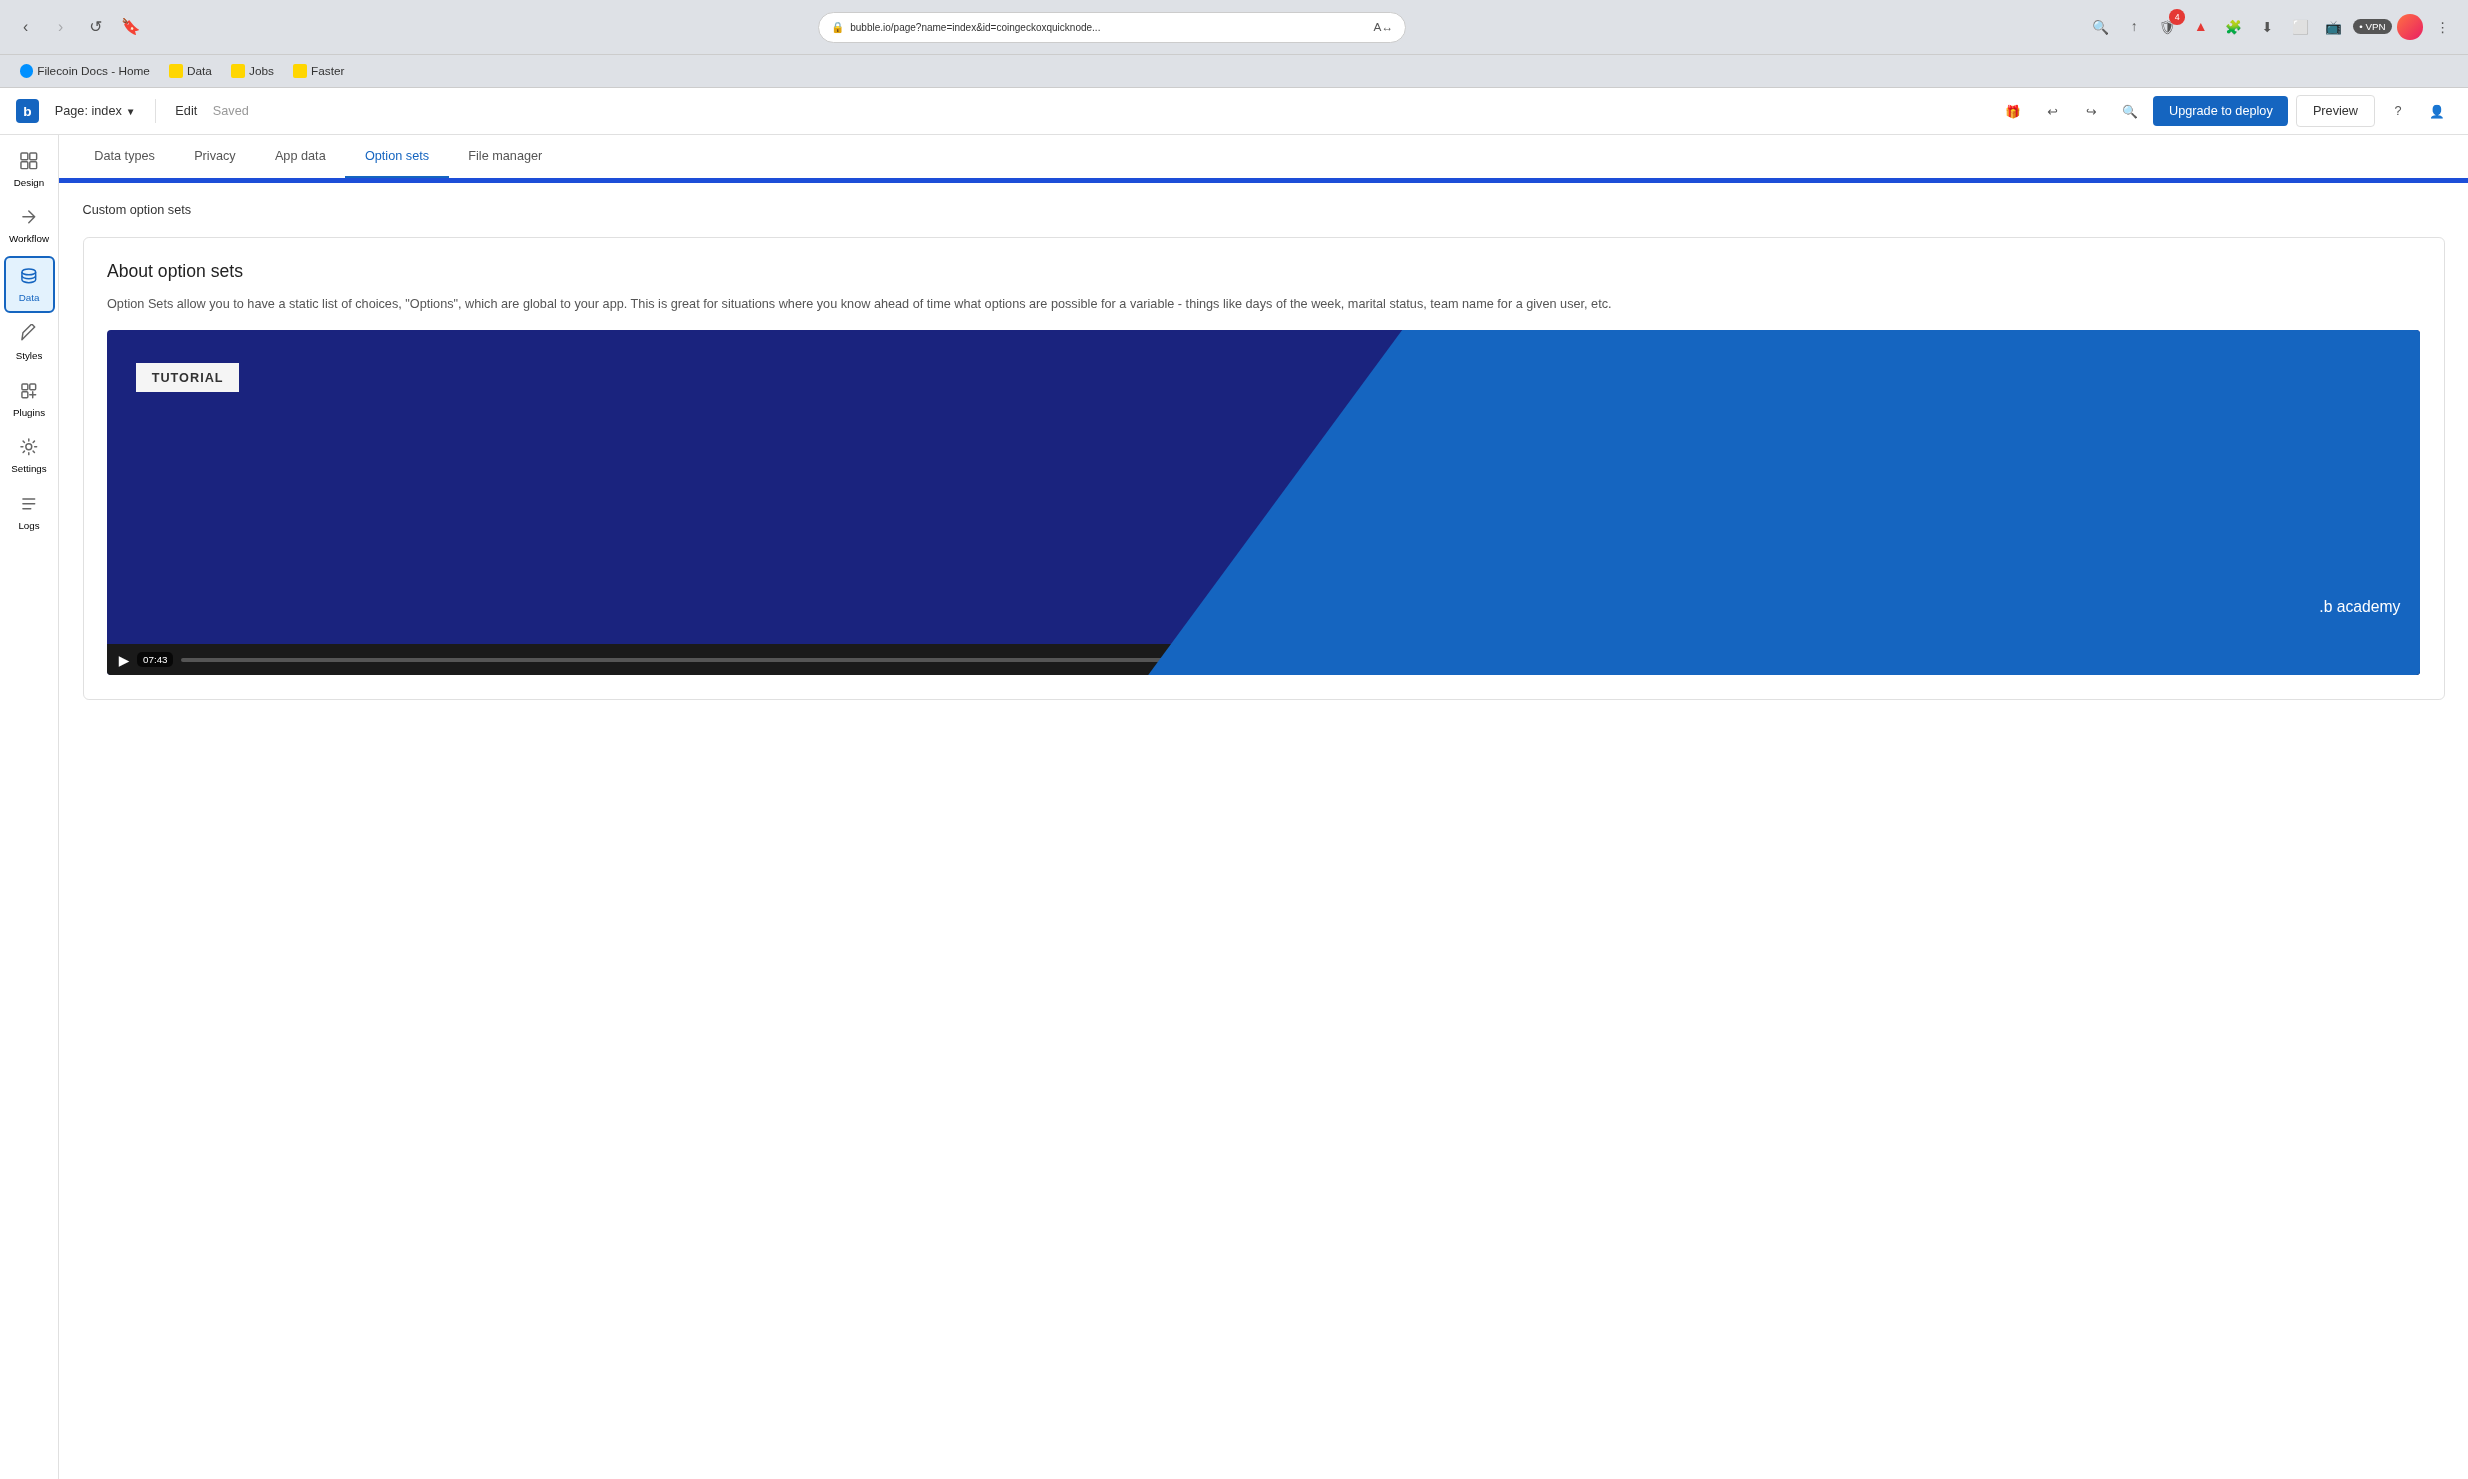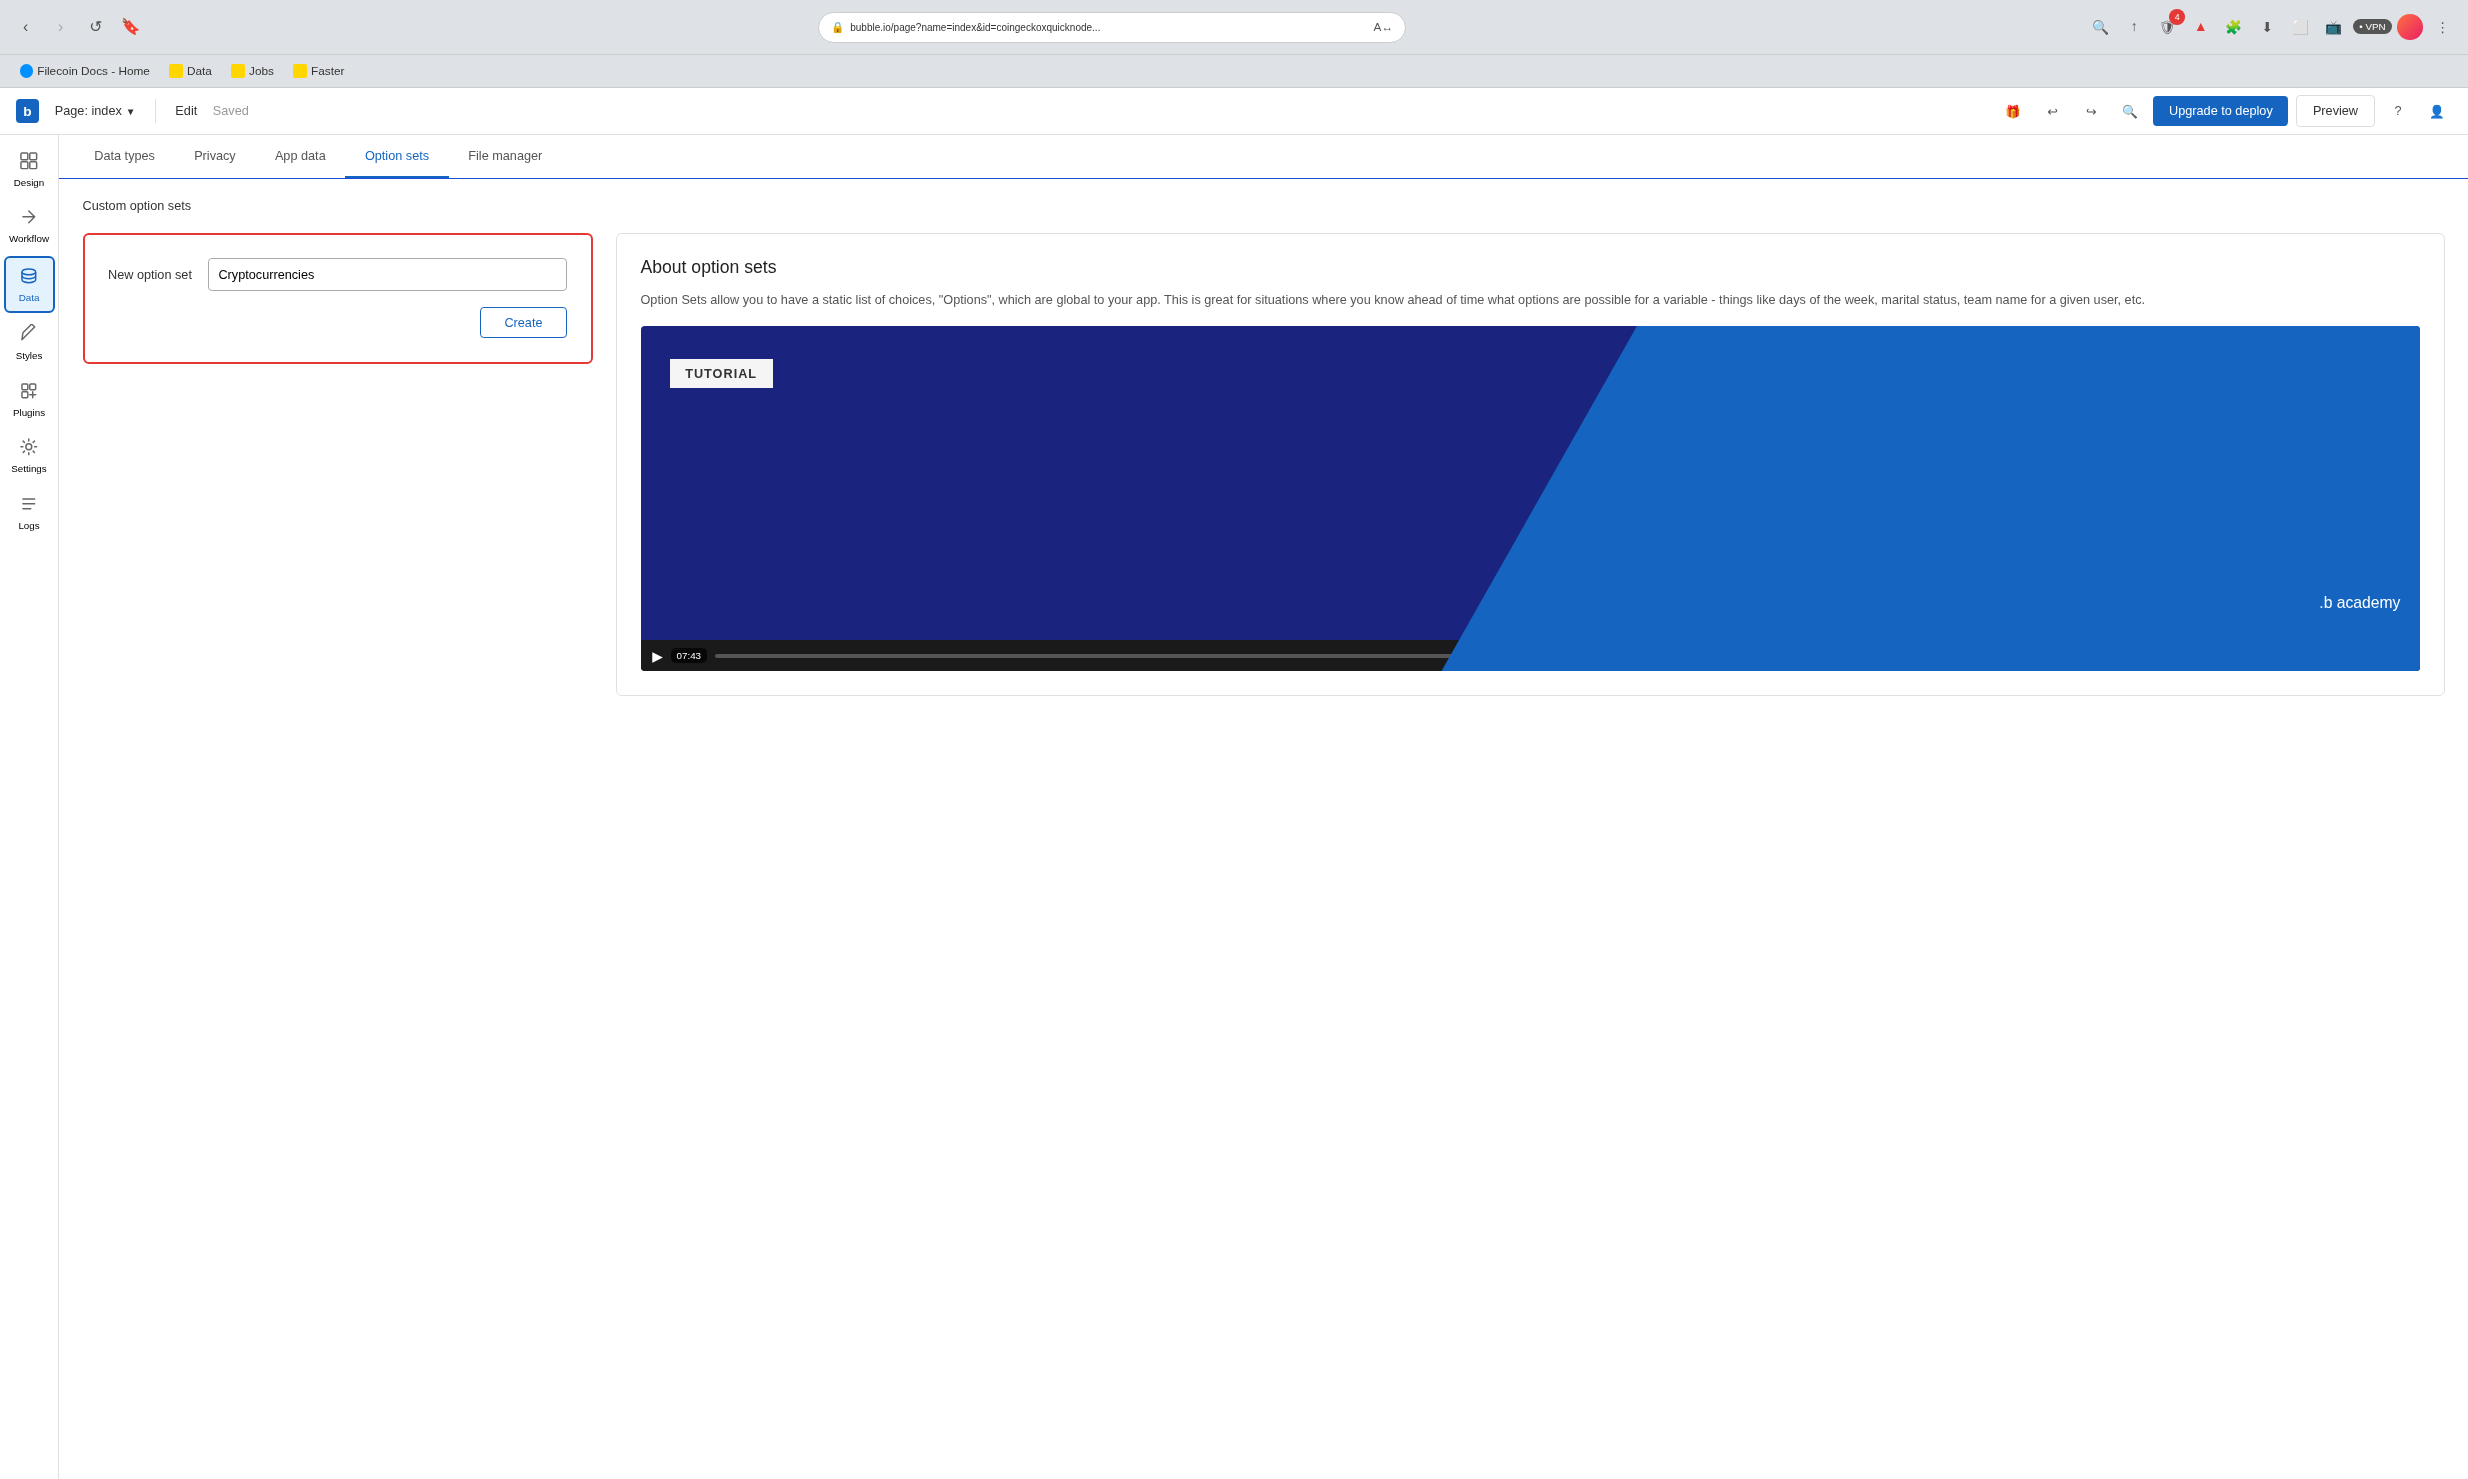--- a/index.html
+++ b/index.html
@@ -103,21 +103,21 @@
     
     .content-area {
       flex: 1;
       background: white;
       overflow: auto;
     }
 
     
     .tabs-bar {
       display: flex;
-      border-bottom: 1px solid #1d4ed8;
+      border-bottom: 5px solid #1d4ed8;
       padding: 0 15.7px;
     }
     .tab {
       padding: 13.7px 19.6px;
       cursor: pointer;
       font-size: 12.7px;
       color: #555;
       border-bottom: 2px solid transparent;
       white-space: nowrap;
     }
@@ -399,31 +399,20 @@
       <div class="tab">
         <span>File manager</span>
       </div>
     </div>
 
     <div class="content-inner">
       <div class="section-title">Custom option sets</div>
 
       <div class="content-columns">
 
-        <div class="left-col">
-          <div class="option-set-form">
-            <div class="option-set-row">
-              <span class="option-set-label">New option set</span>
-              <input class="option-set-input" type="text" value="Cryptocurrencies" style="">
-            </div>
-            <div class="create-btn-row">
-              <button class="create-btn">Create</button>
-            </div>
-          </div>
-        </div>
 
         <div class="right-col">
           <div style="border: 1px solid #e0e0e0; border-radius: 5.9px; padding: 23.5px; background: white;">
             <div class="about-title">About option sets</div>
             <div class="about-text">Option Sets allow you to have a static list of choices, "Options", which are global to your app. This is great for situations where you know ahead of time what options are possible for a variable - things like days of the week, marital status, team name for a given user, etc.</div>
 
             <div class="video-container">
               <div class="video-blue-shape"></div>
               <div class="video-content">
                 <div class="tutorial-badge">TUTORIAL</div>

